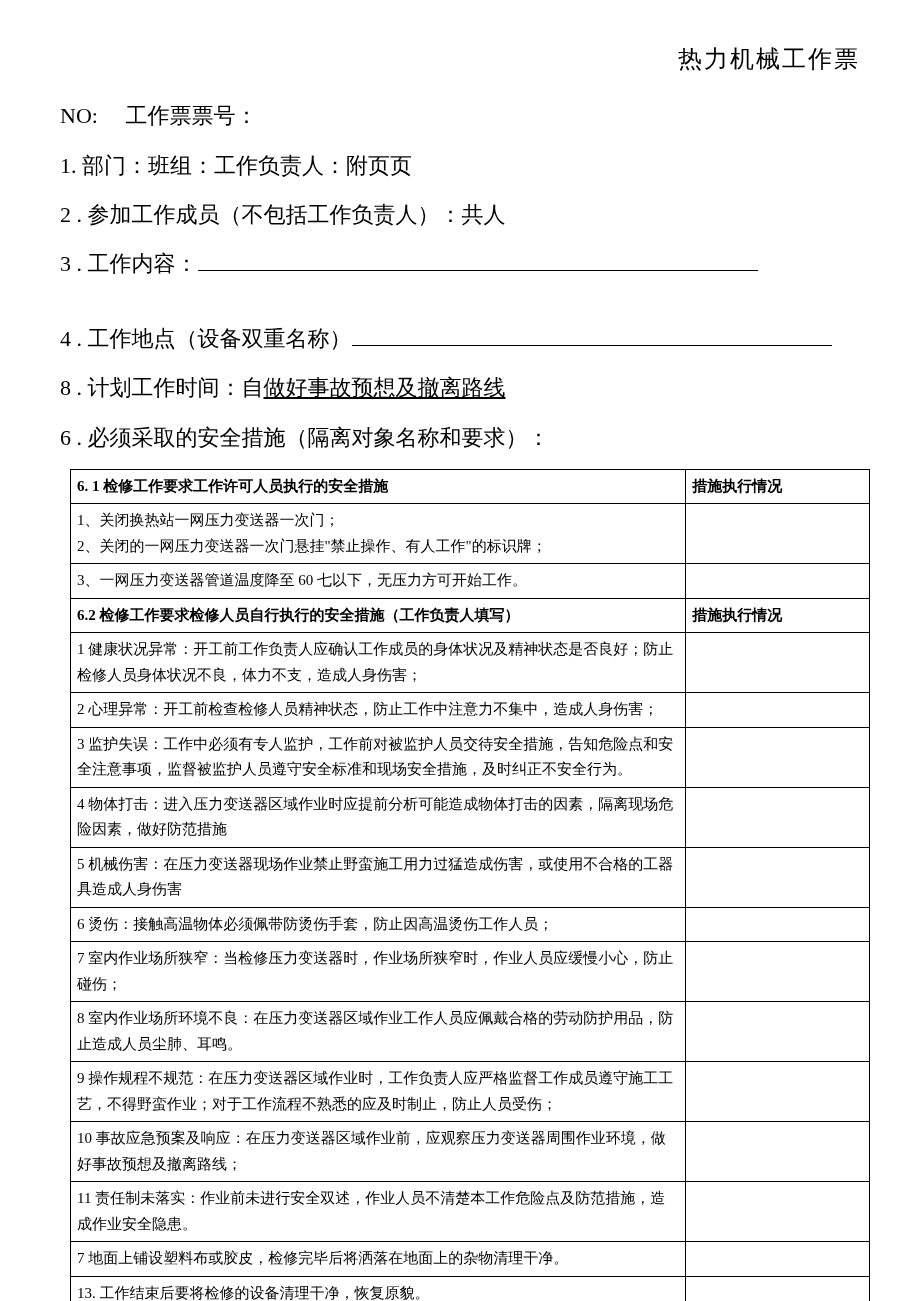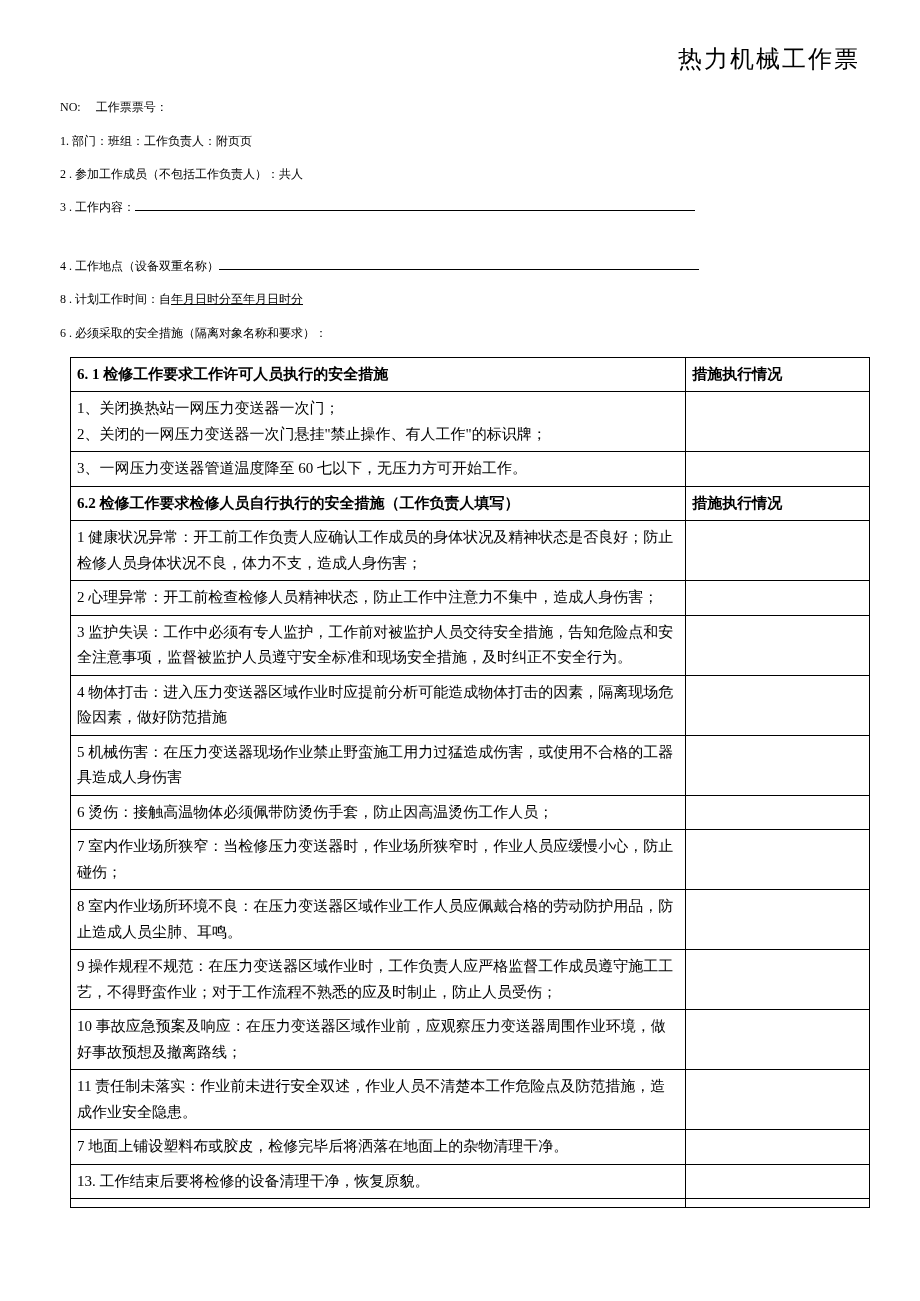--- a/index.html
+++ b/index.html
@@ -18,21 +18,21 @@
     }
     .title {
       text-align: right;
       font-size: 24px;
       font-weight: normal;
       margin-bottom: 20px;
       letter-spacing: 2px;
     }
     .line {
       margin-bottom: 14px;
-      font-size: 12px;
+      font-size: 22px;
     }
     .line-spaced {
       margin-bottom: 40px;
     }
     .underline-fill {
       display: inline-block;
       border-bottom: 1px solid #000;
       min-width: 400px;
     }
     .underline-long {
@@ -85,21 +85,21 @@
 
 <div class="line line-spaced">
   <span>3  . 工作内容：</span><span class="underline-fill underline-long"></span>
 </div>
 
 <div class="line">
   <span>4  . 工作地点（设备双重名称）</span><span class="underline-fill underline-mid"></span>
 </div>
 
 <div class="line">
-  <span>8  . 计划工作时间：自</span><span class="underline-text">年月日时分至年月日时分</span>
+  <span>8  . 计划工作时间：自</span><span class="underline-text">做好事故预想及撤离路线</span>
 </div>
 
 <div class="line">6  . 必须采取的安全措施（隔离对象名称和要求）：</div>
 
 <table>
   <tbody>
       <tr>
     <td class="col1 section-header">6. 1 检修工作要求工作许可人员执行的安全措施</td>
     <td class="col2">措施执行情况</td>
   </tr>

